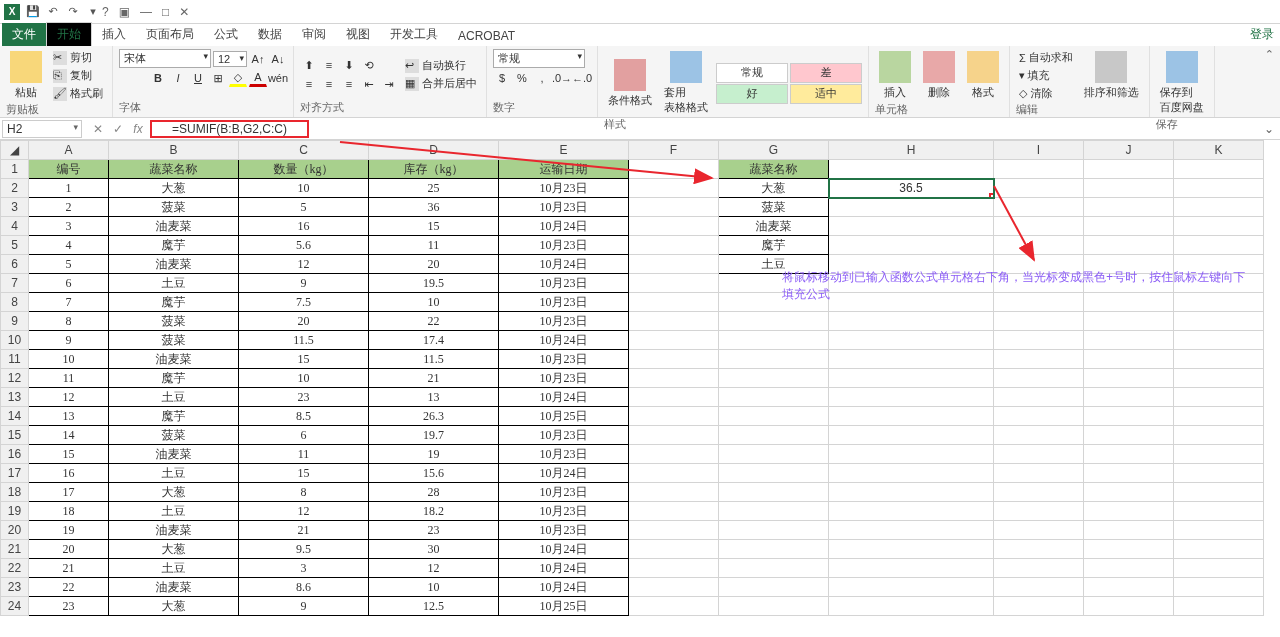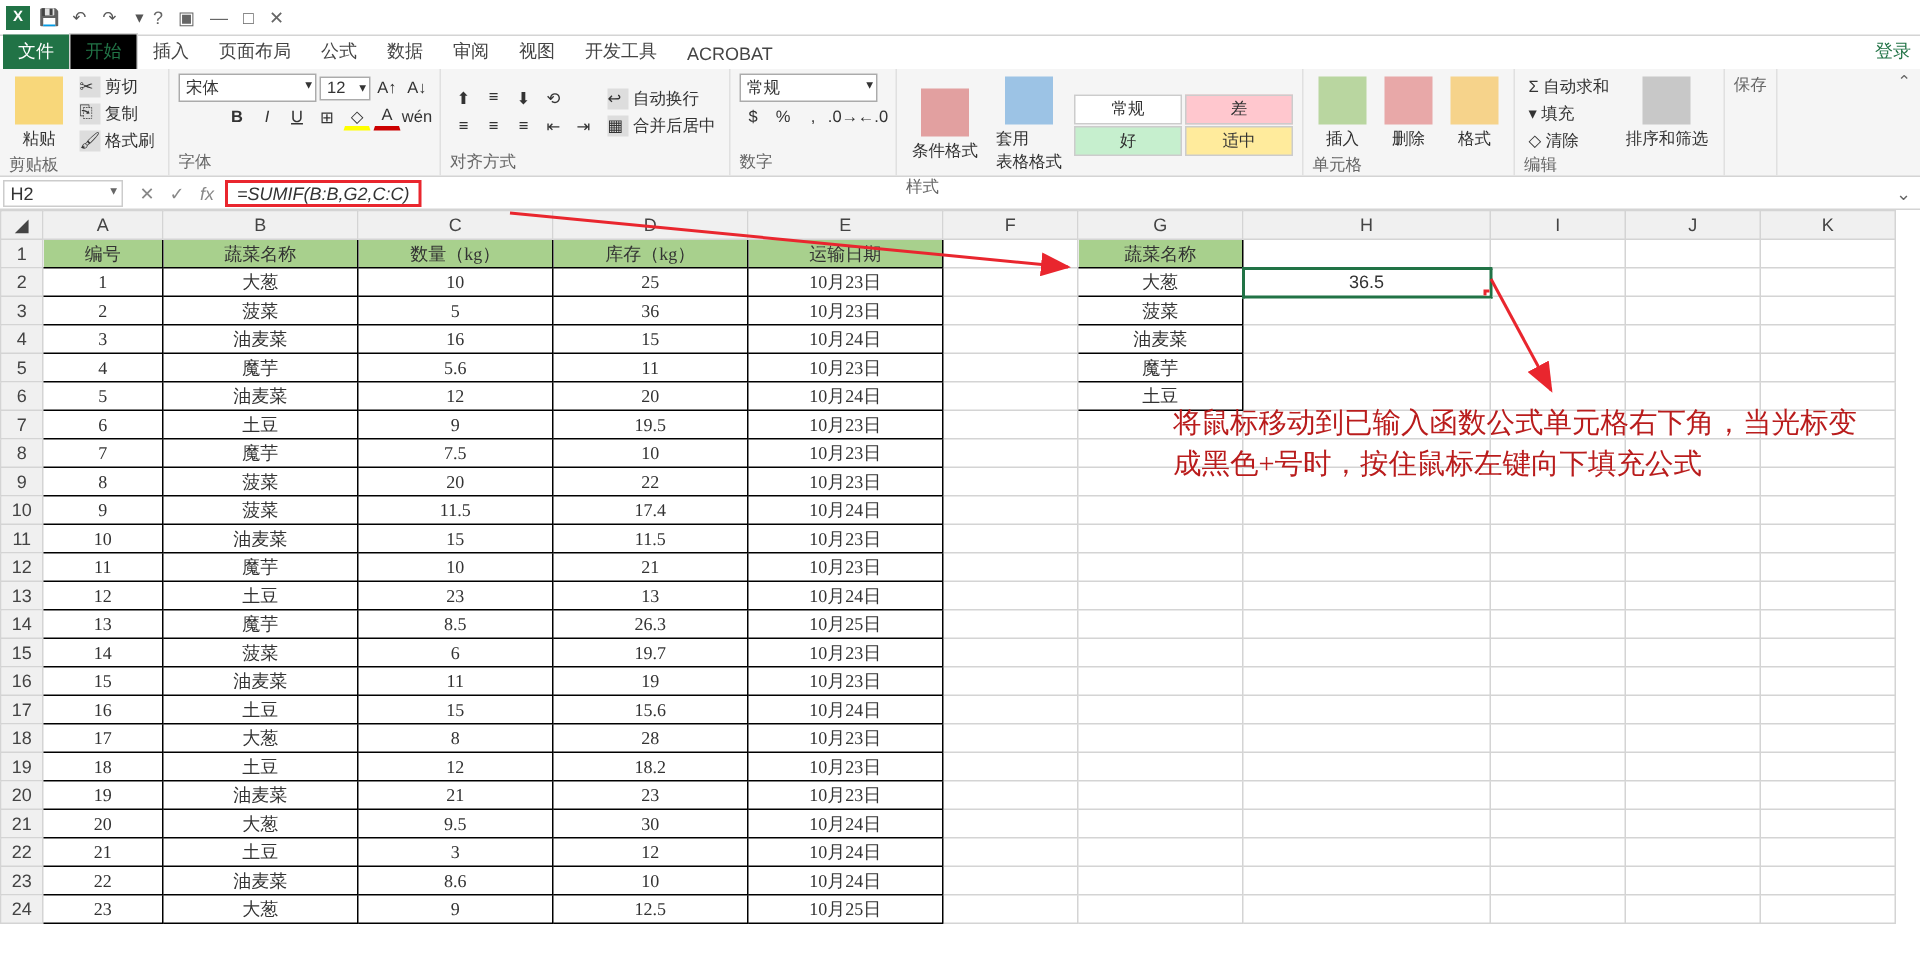--- a/index.html
+++ b/index.html
@@ -45,21 +45,21 @@
 .style-neutral { background: #ffeb9c; }
 
 
 .formula-row { display: flex; align-items: center; border-bottom: 1px solid #d4d4d4; height: 22px; background: #fff; }
 .namebox { width: 80px; border: 1px solid #ccc; padding: 1px 4px; margin: 2px; font-size: 12px; position: relative; }
 .namebox::after { content: "▾"; position: absolute; right: 3px; font-size: 9px; color: #666; }
 .fb-btns { display: flex; gap: 4px; padding: 0 6px; }
 .fb-btn { width: 16px; height: 16px; display: flex; align-items: center; justify-content: center; color: #888; font-size: 12px; cursor: pointer; }
 .fx { font-style: italic; }
 .formula-input { flex: 0 0 500px; padding: 1px 4px; font-size: 12px; border: none; }
-.formula-box-highlight { border: 2px solid #e9262e; padding: 0 2px; margin-left: -2px; font-style: italic; }
+.formula-box-highlight { border: 2px solid #e9262e; padding: 0 16px; margin-left: -2px; }
 .formula-expand { margin-left: auto; margin-right: 6px; color: #666; cursor: pointer; }
 
 
 .grid-wrap { position: relative; overflow: hidden; height: calc(100% - 140px); }
 .grid { border-collapse: collapse; table-layout: fixed; }
 .grid th, .grid td { border: 1px solid #d4d4d4; font-size: 12px; text-align: center; height: 19px; padding: 0 2px; overflow: hidden; white-space: nowrap; }
 .grid th { background: #f0f0f0; font-weight: normal; color: #444; }
 .grid .rowhead { width: 28px; background: #f0f0f0; }
 .grid .selall { width: 28px; background: #f0f0f0; }
 
@@ -72,21 +72,21 @@
 .col-G { width: 110px; }
 .col-H { width: 165px; }
 .col-I, .col-J, .col-K { width: 90px; }
 
 .data-header { background: #a8d08d !important; font-family: SimSun, serif; }
 .data-cell { font-family: SimSun, serif; border: 1px solid #000 !important; }
 .data-cell2 { font-family: SimSun, serif; border: 1px solid #000 !important; }
 
 .active-cell-border { border: 2px solid #217346 !important; position: relative; }
 .fill-handle { position: absolute; right: -4px; bottom: -4px; width: 8px; height: 8px; border: 2px solid #e9262e; background: #fff; }
-.annotation-text { position: absolute; color: #b91c1c; font-size: 19px; font-family: Liberation Serif, serif; line-height: 1.4; width: 470px; }
+.annotation-text { position: absolute; color: #8b5cf6; font-size: 12px; font-family: Liberation Mono, monospace; line-height: 1.4; width: 470px; }
 
 .ribbon-collapse { margin-left: auto; padding: 2px 6px; color: #666; cursor: pointer; }
 </style>
 </head>
 <body>
 
 <div class="titlebar">
   <div class="excel-icon">X</div>
   <div class="qat">
     <div class="qat-btn">💾</div>
@@ -275,20 +275,27 @@
       </div>
       <div class="rbtn rbtn-lg">
           <div class="rbtn-icon" style="background:#c8c8c8"></div>
           <span>排序和筛选</span>
         </div>
     </div>
     <div class="ribbon-group-label">编辑</div>
   </div>
 
   <div class="ribbon-group">
+    <div class="ribbon-group-content">
+      <div class="rbtn rbtn-lg">
+          <div class="rbtn-icon" style="background:#9cc3e5"></div>
+          <span style="white-space:pre">保存到
+百度网盘</span>
+        </div>
+    </div>
     <div class="ribbon-group-label">保存</div>
   </div>
 
   <div class="ribbon-collapse">⌃</div>
 </div>
 
 <div class="formula-row">
   <div class="namebox">H2</div>
   <div class="fb-btns">
     <div class="fb-btn">✕</div>

